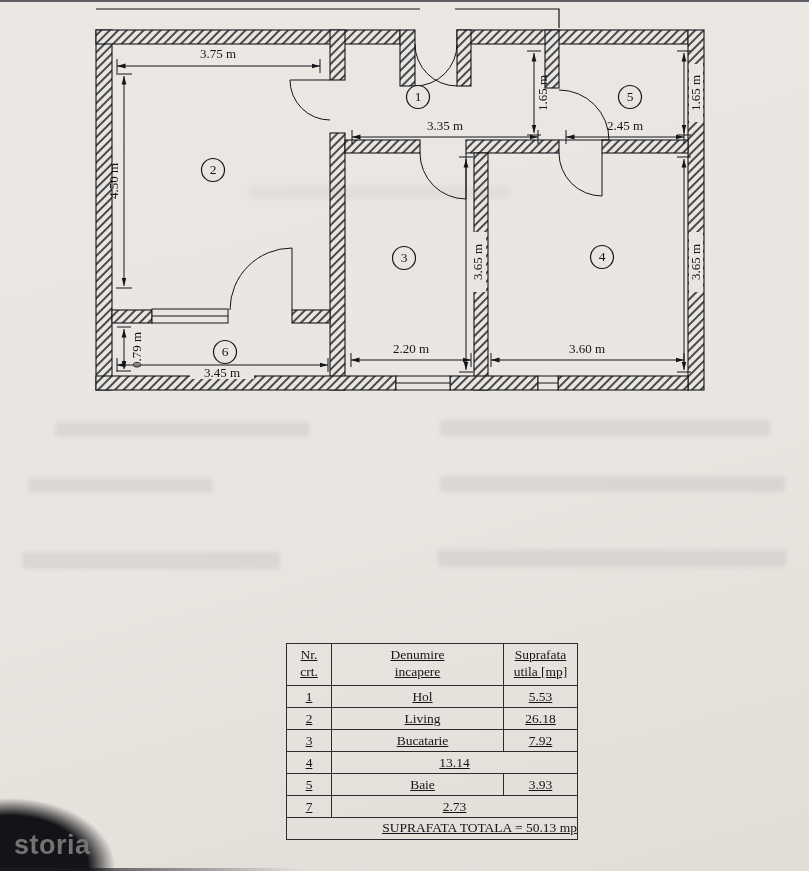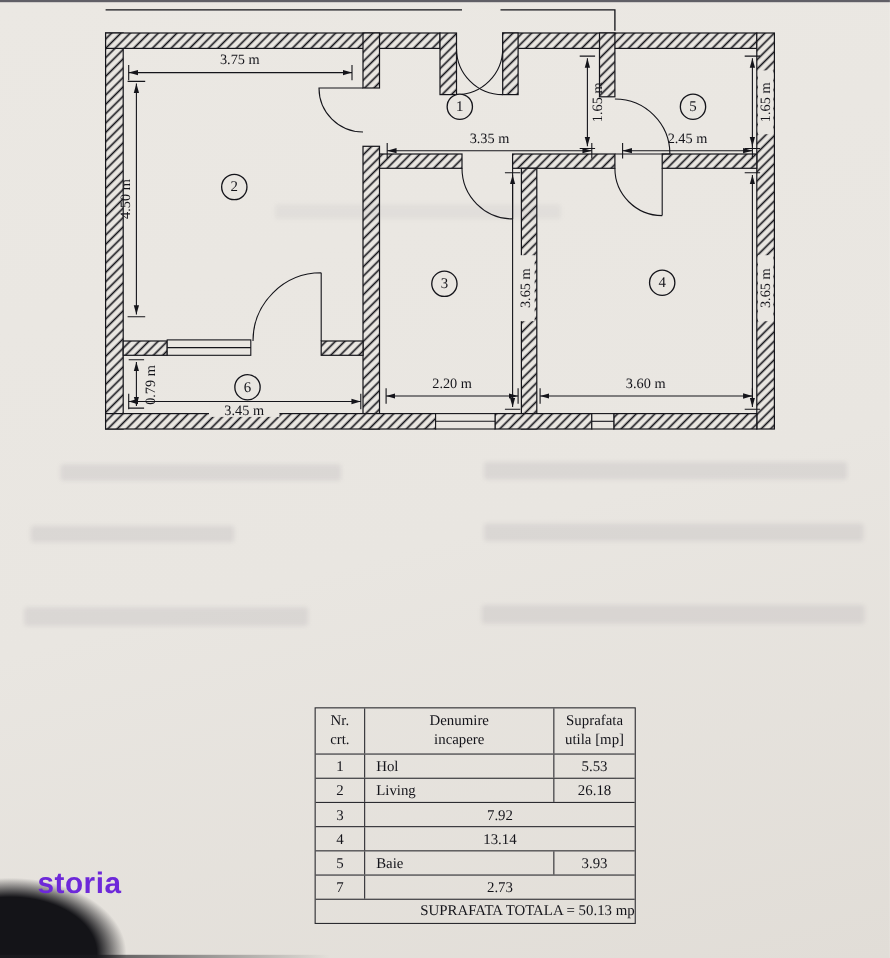--- a/index.html
+++ b/index.html
@@ -16,37 +16,37 @@
     background:linear-gradient(90deg,#1a1a1e, rgba(26,26,30,0)); }
 
   svg.plan { position:absolute; left:0; top:0; }
   svg.plan text { font-family:"Liberation Serif", serif; font-size:13px; fill:#14141a; }
   svg.plan text.roomnum { font-size:13.5px; }
 
   .smudge { position:absolute; background:rgba(115,108,125,0.12); filter:blur(2px); border-radius:3px; }
   .smudge.lighter { background:rgba(115,108,125,0.07); }
 
   .areas-table { position:absolute; left:286px; top:643px; width:292px;
-    border:1.2px solid #2b2b30; font-size:13.5px; background:transparent; }
+    border:1.2px solid #2b2b30; font-size:13.5px; background:transparent;text-decoration:underline; }
   .t-head { display:flex; border-bottom:1.2px solid #2b2b30; text-align:center; }
   .t-head > div { padding:3px 2px 4px; white-space:pre-line; line-height:1.25; }
   .col-nr { width:44px; }
   .col-name { width:172px; border-left:1.2px solid #2b2b30; }
   .col-area { flex:1; border-left:1.2px solid #2b2b30; }
   .t-row { display:flex; border-bottom:1.2px solid #2b2b30; height:22px; line-height:21px; }
   .t-row .col-nr { text-align:center; }
-  .t-row .col-name { padding-left:10px; text-align:left; }
+  .t-row .col-name { padding-left:10px; text-align:center; }
   .t-row .col-area { text-align:center; }
   .t-total { border-bottom:1.2px solid #2b2b30; text-align:center; height:21px; line-height:20px; }
   .t-grand { text-align:right; height:21px; line-height:20px; }
 
   .storia-blob { position:absolute; left:0; top:798px; width:160px; height:73px;
     background:radial-gradient(135px 88px at 6% 94%, #141418 58%, rgba(20,20,24,0) 78%); }
-  .storia-text { position:absolute; left:14px; top:788px; color:#6d28d9;
-    font-family:"Liberation Sans", sans-serif; font-weight:bold; font-size:27px; letter-spacing:.5px;margin-left:20px; }
+  .storia-text { position:absolute; left:14px; top:830px; color:#737373;
+    font-family:"Liberation Sans", sans-serif; font-weight:bold; font-size:27px; letter-spacing:.5px; }
 </style>
 </head>
 <body>
 
 <div class="top-edge"></div>
 
 <svg class="plan" width="809" height="430" viewBox="0 0 809 430">
   <defs>
     <pattern id="hatch" patternUnits="userSpaceOnUse" width="6" height="6" patternTransform="rotate(45)">
       <rect width="6" height="6" fill="#e9e6e1"></rect>
@@ -187,20 +187,21 @@
     <div class="col-name">Hol</div>
     <div class="col-area">5.53</div>
   </div>
   <div class="t-row">
     <div class="col-nr">2</div>
     <div class="col-name">Living</div>
     <div class="col-area">26.18</div>
   </div>
   <div class="t-row">
     <div class="col-nr">3</div>
+    <div class="col-name">Bucatarie</div>
     <div class="col-area">7.92</div>
   </div>
   <div class="t-row">
     <div class="col-nr">4</div>
     <div class="col-area">13.14</div>
   </div>
   <div class="t-row">
     <div class="col-nr">5</div>
     <div class="col-name">Baie</div>
     <div class="col-area">3.93</div>

